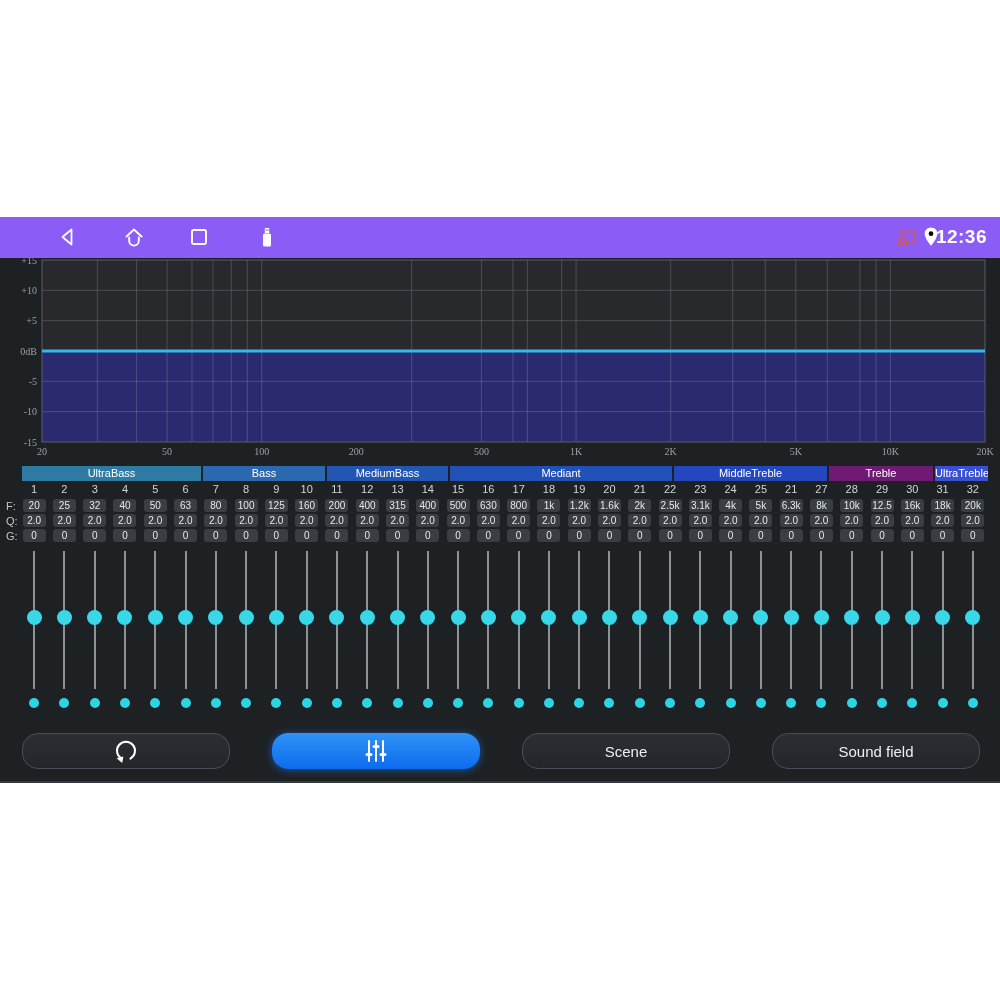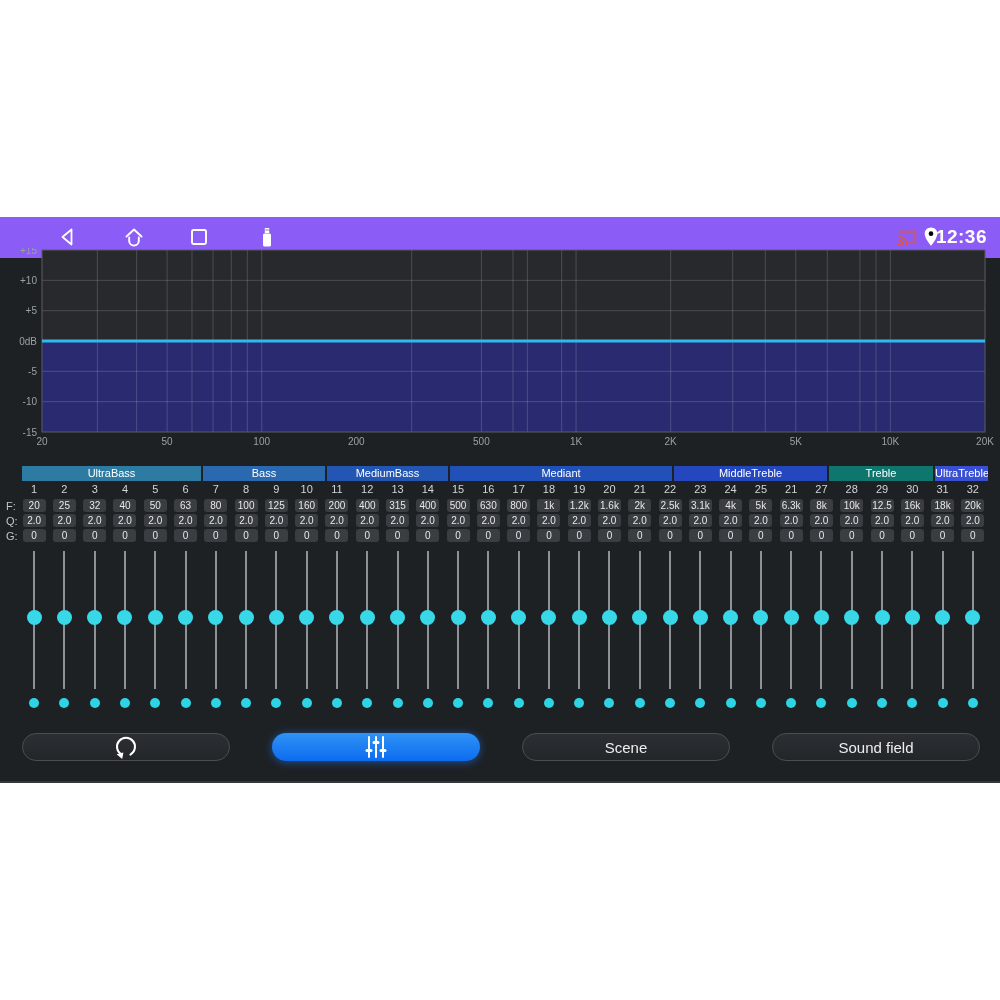--- a/index.html
+++ b/index.html
@@ -5,42 +5,42 @@
   html,body{margin:0;padding:0;background:#fff;}
   .canvas{position:relative;width:1000px;height:1000px;background:#ffffff;overflow:hidden;
           font-family:"Liberation Sans", sans-serif;}
   .device{position:absolute;left:0;top:217px;width:1000px;height:564px;background:#1E2124;
           border-bottom:2px solid #34373c;overflow:hidden;}
   
   .statusbar{position:absolute;left:0;top:0;width:1000px;height:41px;background:#8b5cf6;}
   .sb-ic{position:absolute;top:8px;width:24px;height:24px;}
   .sb-time{position:absolute;right:13px;top:9px;color:#fff;font-size:19px;font-weight:bold;letter-spacing:.5px;}
   
-  .graph{position:absolute;left:0;top:31px;width:1000px;height:205px;}
+  .graph{position:absolute;left:0;top:41px;width:1000px;height:205px;font-family:Liberation Serif, serif;}
   
   .groupbar{position:absolute;left:22px;top:249px;height:21px;display:flex;gap:2px;}
   .group-seg{height:15px;color:#fff;font-size:11px;line-height:15px;text-align:center;
              overflow:hidden;white-space:nowrap;}
   
   .rowlabels{position:absolute;left:6px;top:283px;color:#c3c6c9;font-size:11px;}
   .rowlabels div{height:15px;line-height:13px;}
   .bands{position:absolute;left:19px;top:263px;width:969px;display:flex;}
   .band-col{flex:1 1 0;display:flex;flex-direction:column;align-items:center;min-width:0;}
   .band-num{height:19px;line-height:19px;font-size:11px;color:#d2d5d8;}
   .chip{height:13px;min-width:23px;max-width:29px;margin-bottom:2px;padding:0 1px;box-sizing:border-box;
         background:#3A3D41;border-radius:3px;color:#E6E8EA;font-size:10px;line-height:13px;text-align:center;
         overflow:hidden;white-space:nowrap;}
   .slider{position:relative;width:100%;height:170px;}
   .track{position:absolute;left:50%;top:7px;width:2px;height:138px;margin-left:-1px;background:#8E9195;}
   .knob{position:absolute;left:50%;top:66px;width:15px;height:15px;margin-left:-7.5px;border-radius:50%;
         background:#38D8E8;}
   .bdot{position:absolute;left:50%;top:154px;width:10px;height:10px;margin-left:-5px;border-radius:50%;
         background:#2FD4E4;}
   
-  .btn{position:absolute;top:516px;width:208px;height:28px;border-radius:16px;display:flex;
+  .btn{position:absolute;top:516px;width:208px;height:36px;border-radius:16px;display:flex;
        align-items:center;justify-content:center;color:#ECEEEF;font-size:15px;
        background:linear-gradient(#2b2e33,#232629);border:1px solid #4a4e54;box-sizing:border-box;cursor:pointer;}
   .btn.primary{background:linear-gradient(#2f93f6,#0d6bee);border:none;
        box-shadow:0 1px 9px rgba(25,115,240,.6);}
 </style>
 </head>
 <body>
 
 <div class="canvas">
   <div class="device">
@@ -127,21 +127,21 @@
           <text x="985" y="197" text-anchor="middle" fill="#9BA0A6" font-size="10">20K</text>
         </svg>
     </div>
 
     <div class="groupbar" id="group-bar">
         <div class="group-seg" style="width: 179px; background: rgb(45, 123, 163);">UltraBass</div>
         <div class="group-seg" style="width: 122px; background: rgb(42, 105, 176);">Bass</div>
         <div class="group-seg" style="width: 121px; background: rgb(35, 85, 178);">MediumBass</div>
         <div class="group-seg" style="width: 222px; background: rgb(33, 80, 184);">Mediant</div>
         <div class="group-seg" style="width: 153px; background: rgb(36, 71, 192);">MiddleTreble</div>
-        <div class="group-seg" style="width: 104px; background: #0f766e;">Treble</div>
+        <div class="group-seg" style="width: 104px; background: #701a75;">Treble</div>
         <div class="group-seg" style="width: 53px; background: rgb(58, 80, 212);">UltraTreble</div>
       </div>
 
     <div class="rowlabels">
       <div>F:</div>
       <div>Q:</div>
       <div>G:</div>
     </div>
 
     <div class="bands" id="bands-row">

